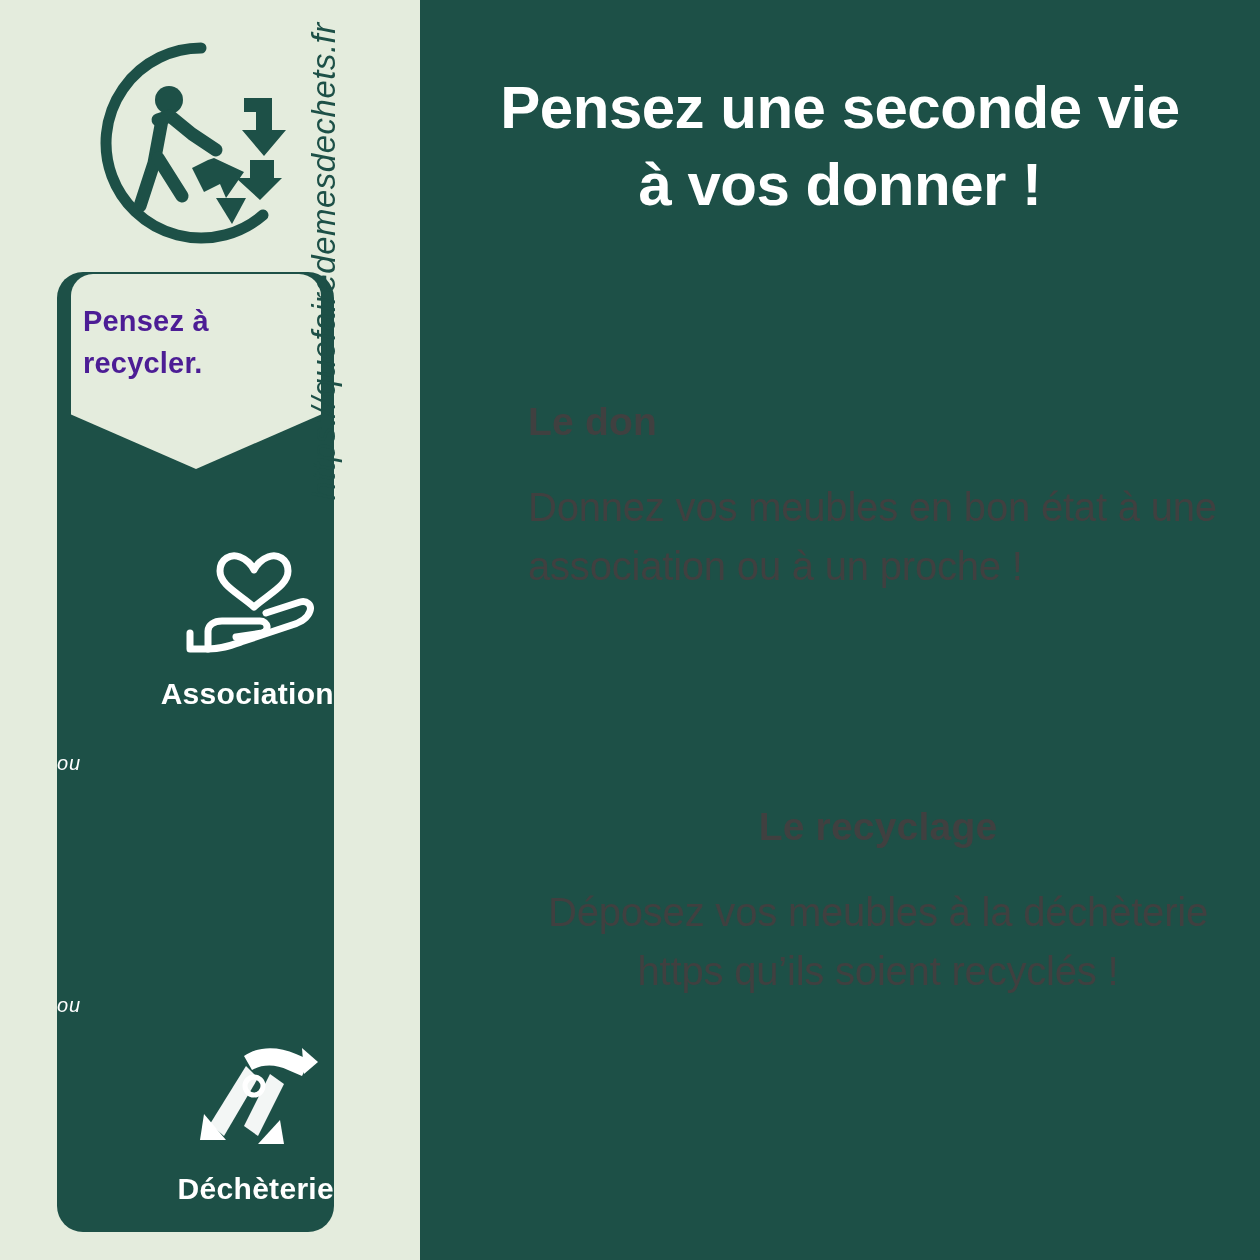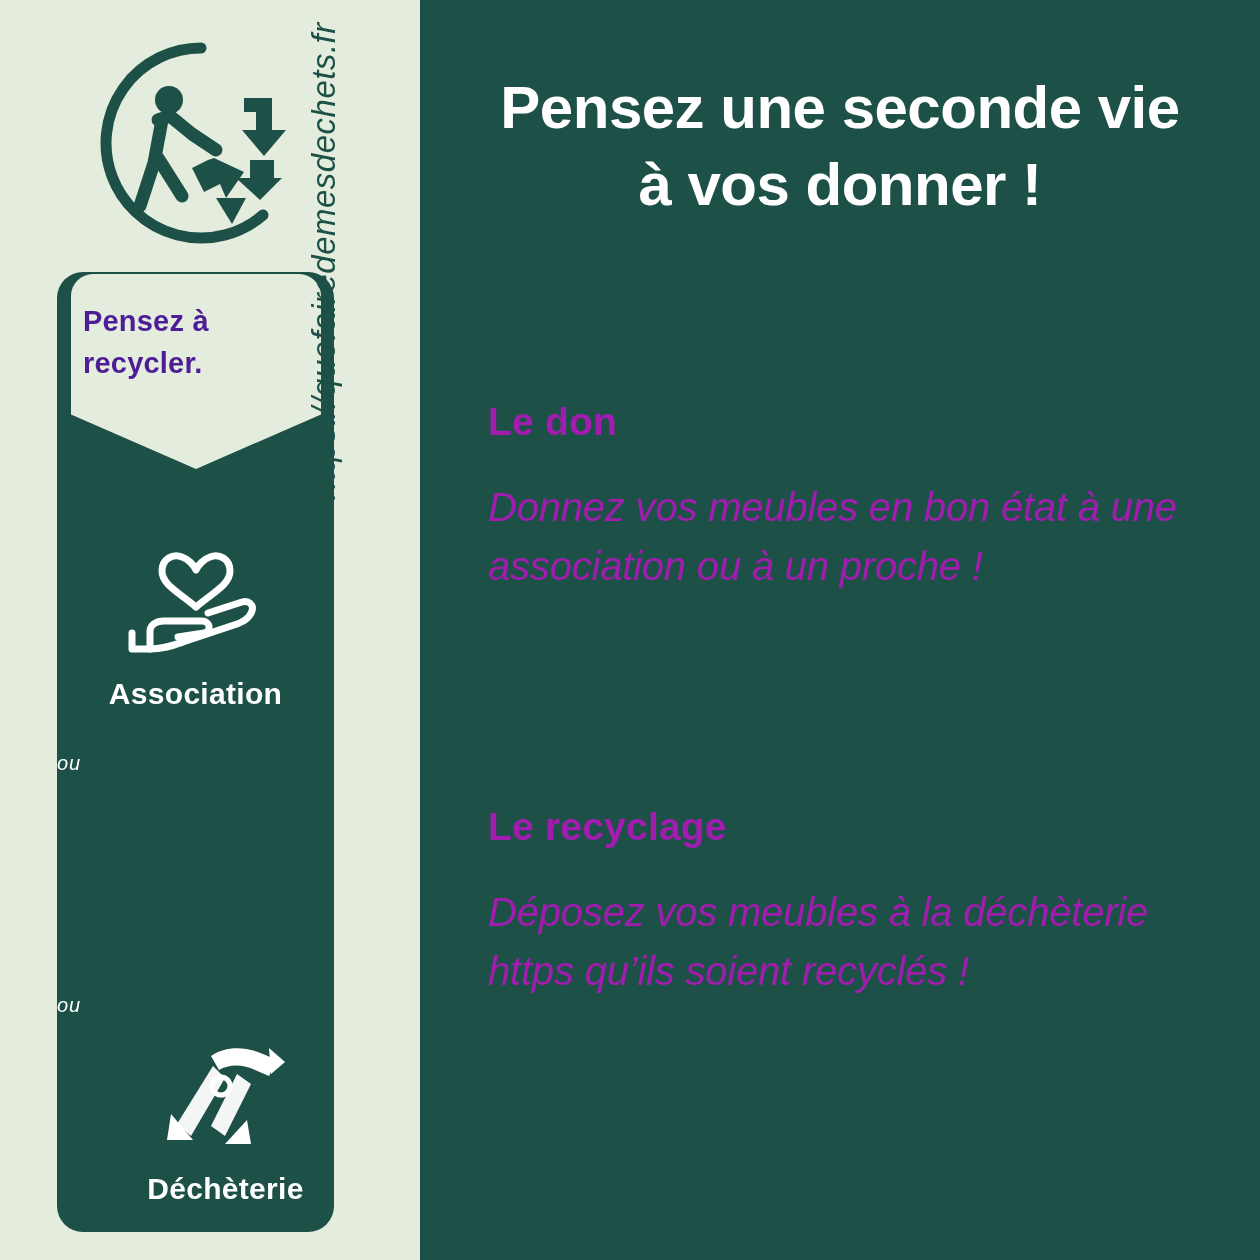--- a/index.html
+++ b/index.html
@@ -85,21 +85,21 @@
     font-size: 29px;
     font-weight: bold;
     line-height: 1.45;
     letter-spacing: 0.2px;
   }
   
   .step {
     position: absolute;
     width: 277px;
     left: 57px;
-    text-align: center;
+    text-align: right;
     color: #ffffff;
   }
   .step-icon {
     display: block;
     margin: 0 auto;
   }
   .step-label {
     font-size: 30px;
     font-weight: bold;
     margin-top: 8px;
@@ -138,39 +138,38 @@
     width: 800px;
     text-align: center;
     color: #ffffff;
     font-size: 60px;
     font-weight: bold;
     line-height: 1.28;
     letter-spacing: -0.5px;
   }
   .section {
     position: absolute;
-    left: 488px;
+    left: 528px;
     width: 700px;
-    color: #a21caf;
+    color: #404040;
   }
   .section-title {
     font-size: 39px;
     font-weight: bold;
     margin: 0 0 34px 0;
     letter-spacing: 0.2px;
   }
   .section-body {
     font-size: 40px;
-    font-style: italic;
     line-height: 1.48;
     margin: 0;
     letter-spacing: -0.2px;
   }
   #s-don { top: 400px; }
-  #s-recyclage { top: 805px; }
+  #s-recyclage { top: 805px; text-align: center; }
 </style>
 </head>
 <body>
 
 <div class="poster">
 
   <div class="left-panel"></div>
   <div class="right-panel"></div>
 
   <div class="logo-wrap">
@@ -210,21 +209,21 @@
       </svg>
     </span>
     <div class="step-label">Association</div>
   </div>
 
   <div class="sep-ou" style="top:752px;">ou</div>
 
 
   <div class="sep-ou" style="top:994px;">ou</div>
 
-  <div class="step" style="top:1040px;padding-left:30px;">
+  <div class="step" style="top:1040px;">
     <span class="step-icon">
       <svg width="150" height="120" viewBox="0 0 150 120" xmlns="http://www.w3.org/2000/svg">
         <path d="M60 16 C74 6 94 6 112 14 L126 20 L118 36 L104 30 C92 24 78 24 68 30 Z" fill="#ffffff"></path>
         <path d="M118 8 L134 22 L120 34 Z" fill="#ffffff"></path>
         <path d="M62 26 L74 38 L40 96 L26 84 Z" fill="#ffffff" opacity="0.95"></path>
         <path d="M20 74 L16 100 L42 100 Z" fill="#ffffff"></path>
         <path d="M86 34 L100 44 L74 96 L60 86 Z" fill="#ffffff" opacity="0.95"></path>
         <path d="M96 80 L100 104 L74 104 Z" fill="#ffffff"></path>
         <circle cx="70" cy="46" r="9" fill="none" stroke="#ffffff" stroke-width="5"></circle>
       </svg>

